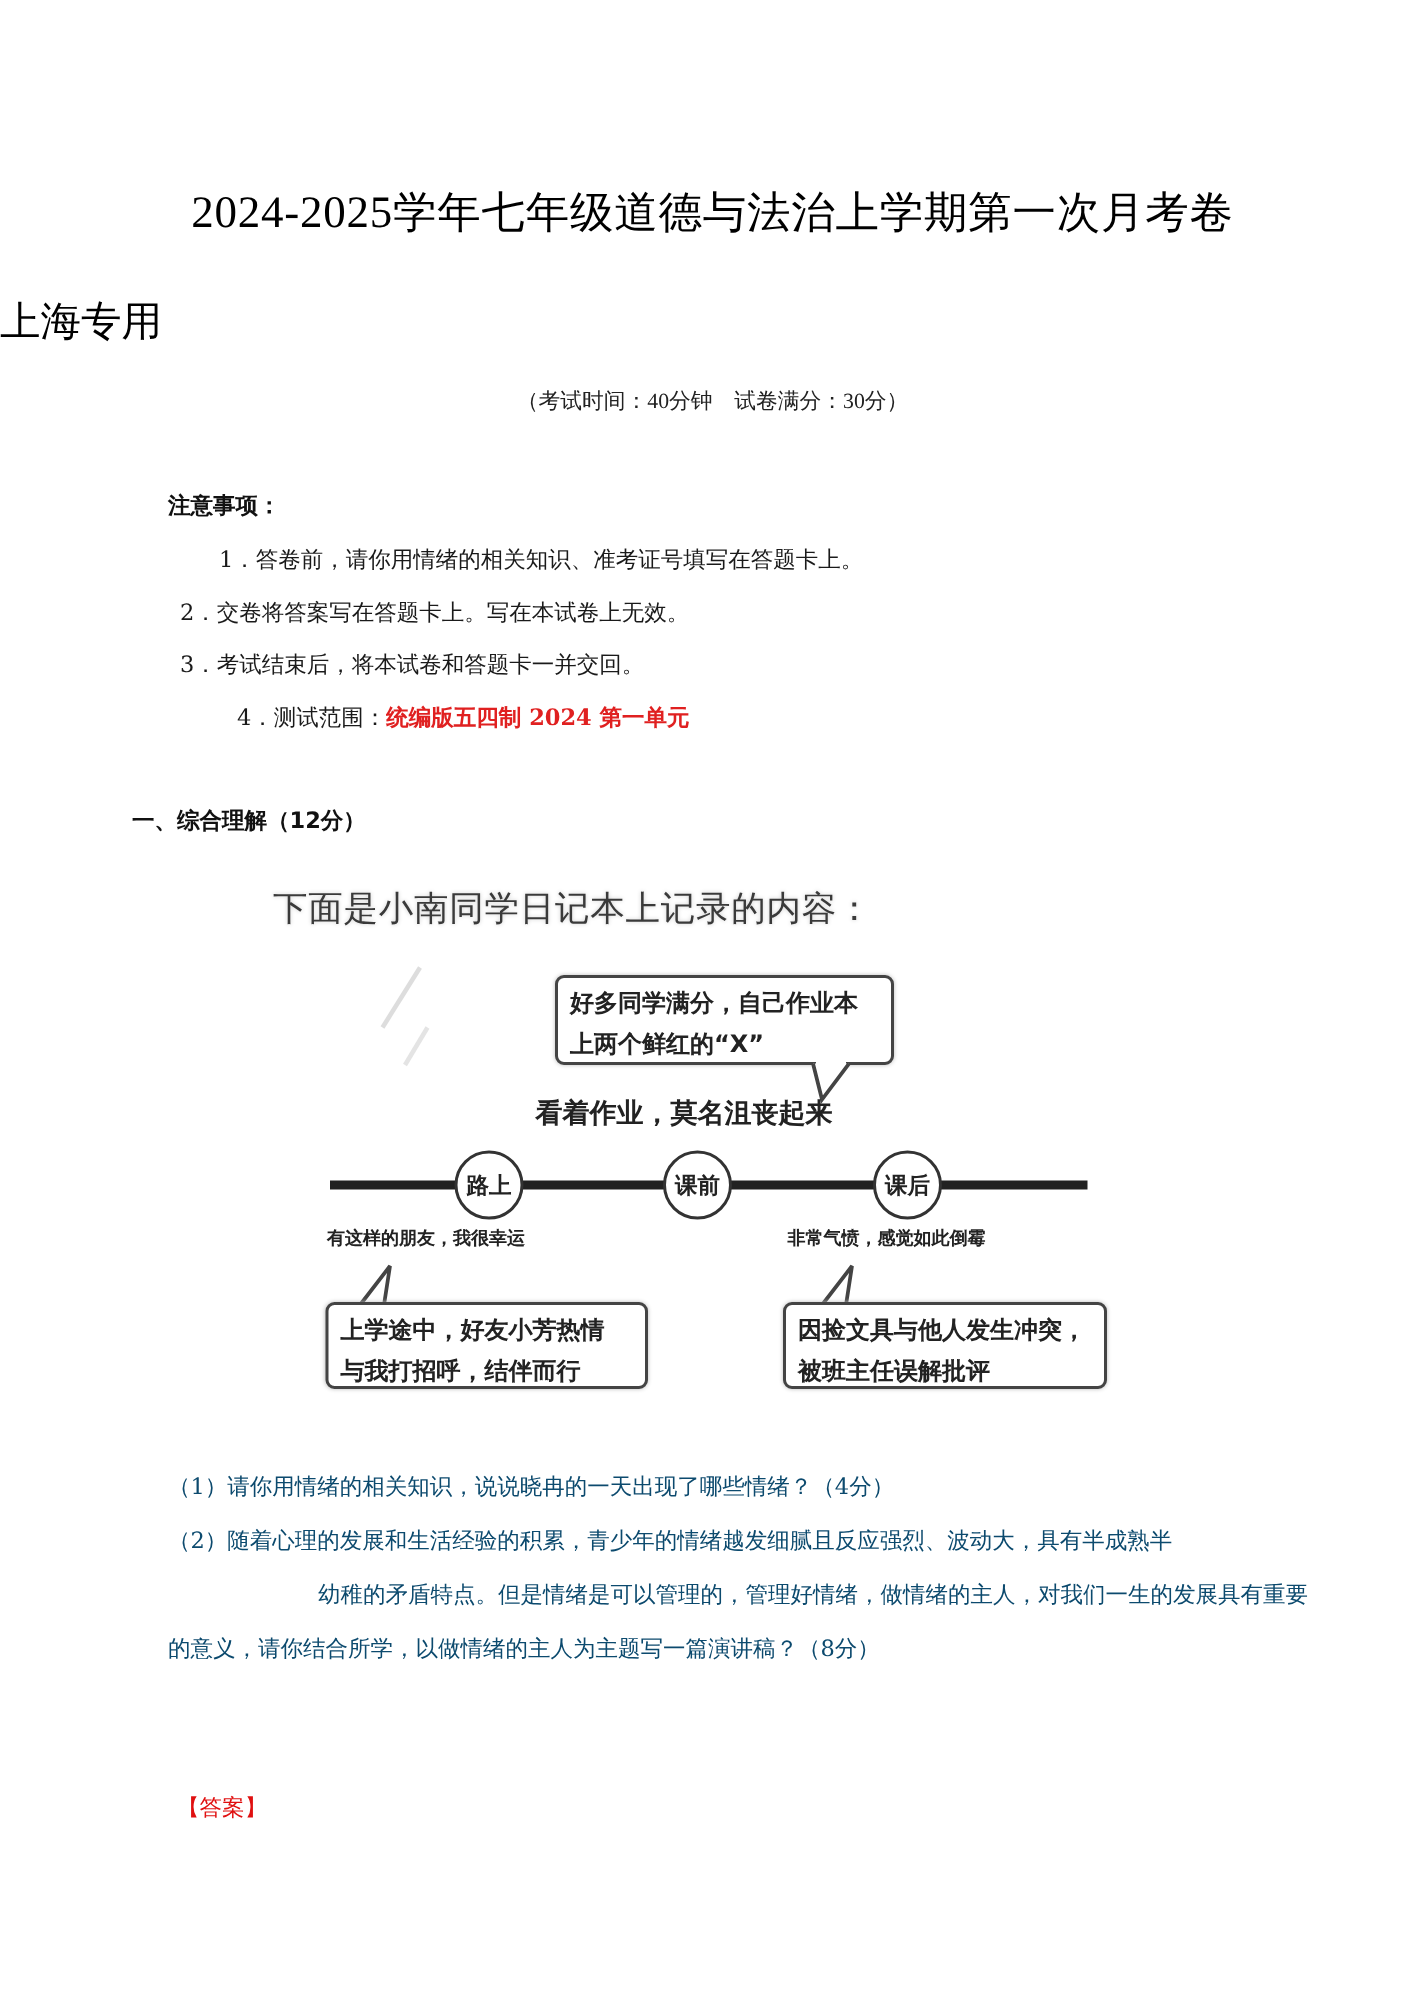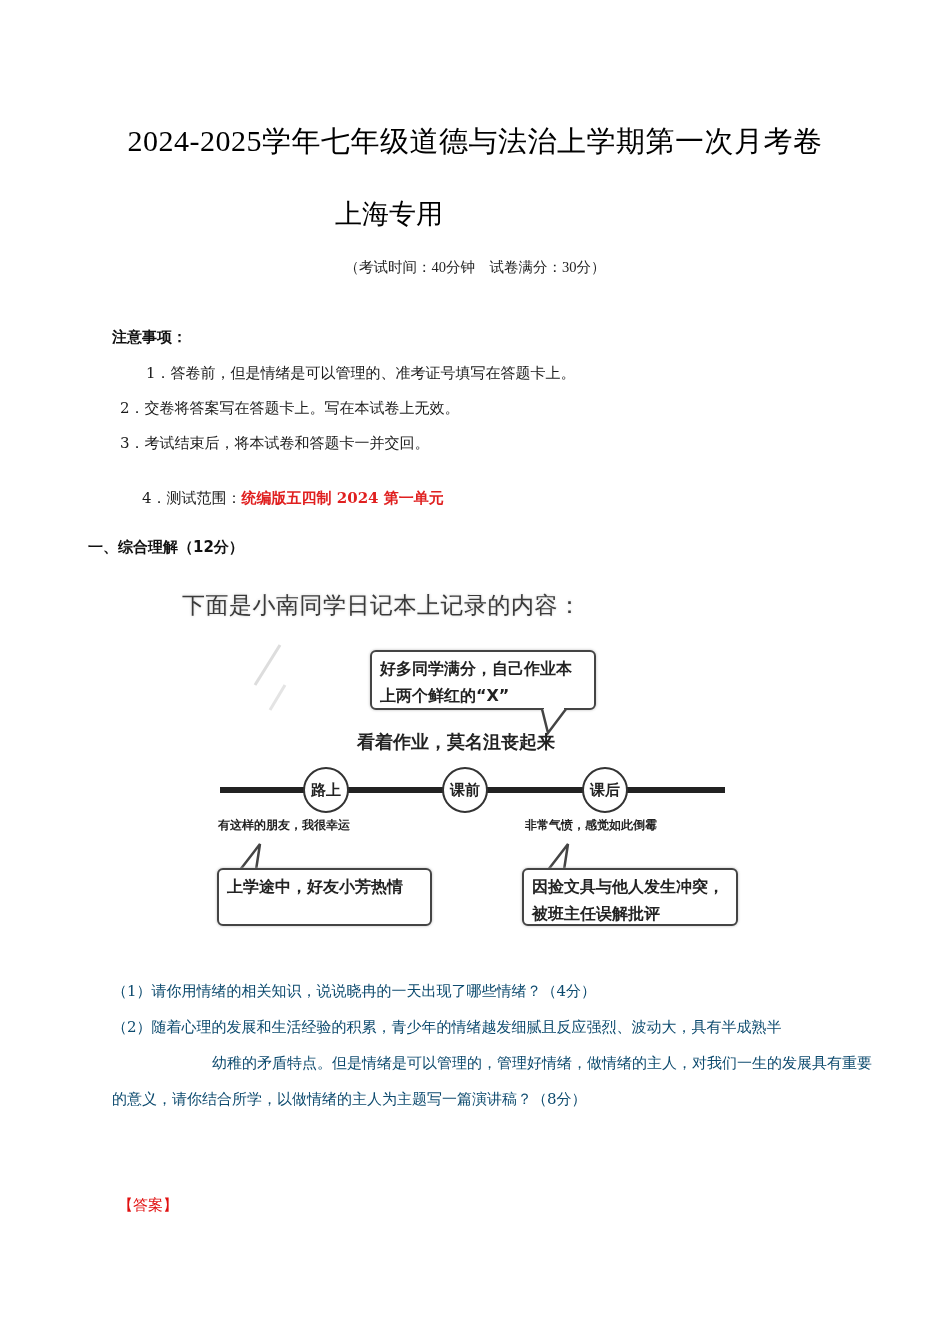--- a/index.html
+++ b/index.html
@@ -16,21 +16,20 @@
       left: 0; width: 950px; top: 122px;
       text-align: center;
       font-size: 29px;
       font-family: "DejaVu Sans", "Liberation Sans", sans-serif;
       letter-spacing: 0.5px;
       color: #000;
     }
     .title .num { font-family: "Liberation Serif", "DejaVu Serif", serif; font-size: 30px; }
     .subtitle {
       left: 0; width: 778px; top: 196px;
-      text-align: center;
       font-size: 27px;
       font-family: "DejaVu Sans", "Liberation Sans", sans-serif;
       color: #000;
     }
     .exam-info {
       left: 0; width: 950px; top: 258px;
       text-align: center;
       font-size: 14.5px;
       font-family: "Liberation Serif", "DejaVu Serif", serif;
       color: #222;
@@ -127,29 +126,29 @@
 <body>
 
 <div class="abs title">
   <span class="num">2024-2025</span><span>学年七年级道德与法治上学期第一次月考卷</span>
 </div>
 <div class="abs subtitle">上海专用</div>
 <div class="abs exam-info">（考试时间：40分钟　试卷满分：30分）</div>
 
 <div class="abs notice-head">注意事项：</div>
 <div class="abs notice-item" style="left:146px; top:364px;">
-  <span>1．</span><span>答卷前，但是情绪是可以管理的、准考证号填写在答题卡上。</span>
+  <span>1．</span><span>答卷前，请你用情绪的相关知识、准考证号填写在答题卡上。</span>
 </div>
 <div class="abs notice-item" style="left:120px; top:399px;">
   <span>2．</span><span>交卷将答案写在答题卡上。写在本试卷上无效。</span>
 </div>
 <div class="abs notice-item" style="left:120px; top:434px;">
   <span>3．</span><span>考试结束后，将本试卷和答题卡一并交回。</span>
 </div>
-<div class="abs notice-item" style="left:142px; top:469px;margin-top:20px;">
+<div class="abs notice-item" style="left:158px; top:469px;">
   <span>4．</span><span>测试范围：</span><span class="red">统编版五四制 2024 第一单元</span>
 </div>
 
 <div class="abs section-head">一、综合理解（12分）</div>
 
 <div class="abs diagram">
   <div class="abs diagram-caption">下面是小南同学日记本上记录的内容：</div>
 
   <svg class="abs" style="left:70px; top:60px;" width="60" height="80">
     <line x1="40" y1="5" x2="15" y2="45" stroke="#ddd" stroke-width="3"></line>
@@ -176,20 +175,21 @@
   <div class="abs node" style="left:412px; top:187px;">
       <span>课后</span>
     </div>
 
   <div class="abs diag-mid" style="left:48px; top:237px;">有这样的朋友，我很幸运</div>
   <svg class="abs" style="left:60px; top:262px;" width="40" height="30">
     <polyline points="10,28 30,2 26,28" fill="#fff" stroke="#444" stroke-width="2.5"></polyline>
   </svg>
   <div class="abs bubble" style="left:47px; top:288px; width:215px; height:58px;">
     <div>上学途中，好友小芳热情</div>
+    <div>与我打招呼，结伴而行</div>
   </div>
 
   <div class="abs diag-mid" style="left:355px; top:237px;">非常气愤，感觉如此倒霉</div>
   <svg class="abs" style="left:368px; top:262px;" width="40" height="30">
     <polyline points="10,28 30,2 26,28" fill="#fff" stroke="#444" stroke-width="2.5"></polyline>
   </svg>
   <div class="abs bubble" style="left:352px; top:288px; width:216px; height:58px;">
     <div>因捡文具与他人发生冲突，</div>
     <div>被班主任误解批评</div>
   </div>

